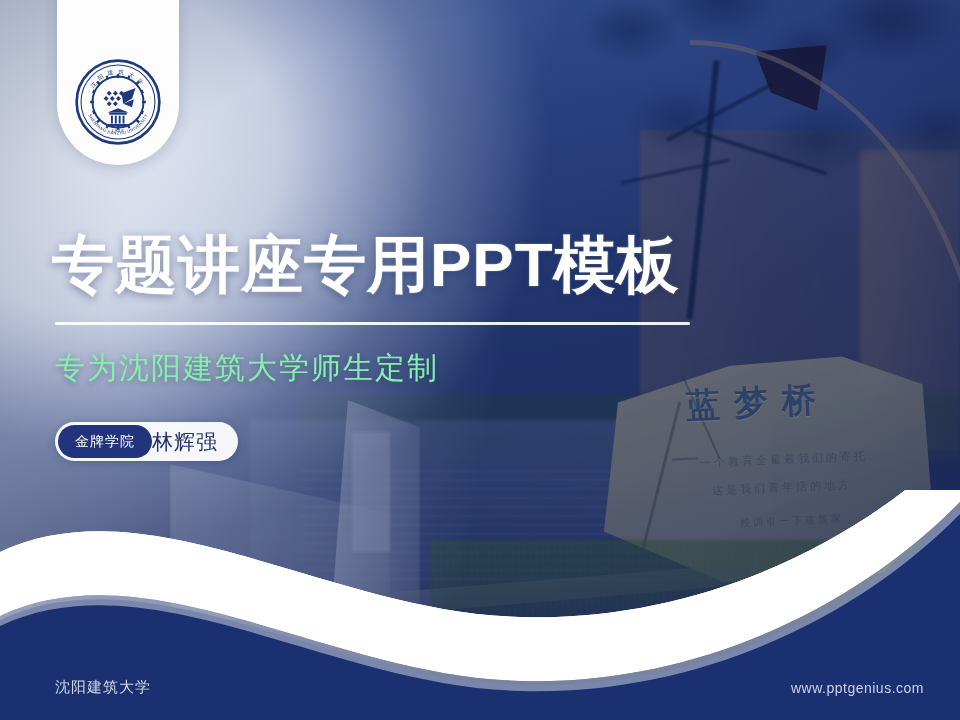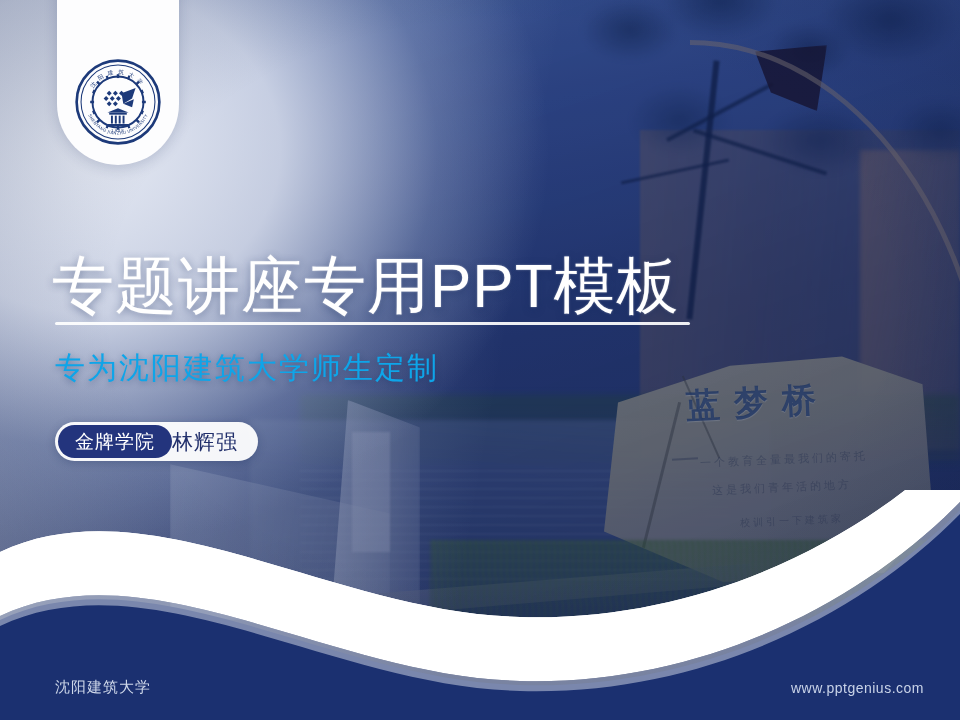--- a/index.html
+++ b/index.html
@@ -241,41 +241,41 @@
   }
   .logo-seal {
     position: absolute;
     left: 74px; top: 58px;
     width: 88px; height: 88px;
   }
 
   
   .title {
     position: absolute;
-    left: 52px; top: 255px;
+    left: 52px; top: 234px;
     font-size: 62px;
-    font-weight: 400;
+    font-weight: 700;
     color: #ffffff;
     letter-spacing: 1px;
     line-height: 1;
     white-space: nowrap;
     text-shadow: 0 2px 8px rgba(20,40,90,.45), 0 0 2px rgba(255,255,255,.5);
   }
   .rule {
     position: absolute;
     left: 55px; top: 322px;
     width: 635px; height: 3px;
     background: rgba(255,255,255,.92);
     border-radius: 2px;
   }
   .subtitle {
     position: absolute;
     left: 55px; top: 348px;
     font-size: 30px;
-    color: #0ea5e9;
+    color: #86efac;
     letter-spacing: 2px;
     white-space: nowrap;
     text-shadow: 0 2px 6px rgba(20,40,90,.4);
   }
 
   
   .badge {
     position: absolute;
     left: 55px; top: 422px;
     height: 39px;
@@ -288,21 +288,21 @@
   }
   .badge-chip {
     height: 33px;
     margin: 3px 0 3px 3px;
     padding: 0 17px;
     display: flex;
     align-items: center;
     background: #23347d;
     color: #ffffff;
     border-radius: 17px;
-    font-size: 19px;
+    font-size: 14px;
     letter-spacing: 1px;
     white-space: nowrap;
   }
   .badge-name {
     color: #22306c;
     font-size: 21px;
     letter-spacing: 1px;
     white-space: nowrap;
   }
 

